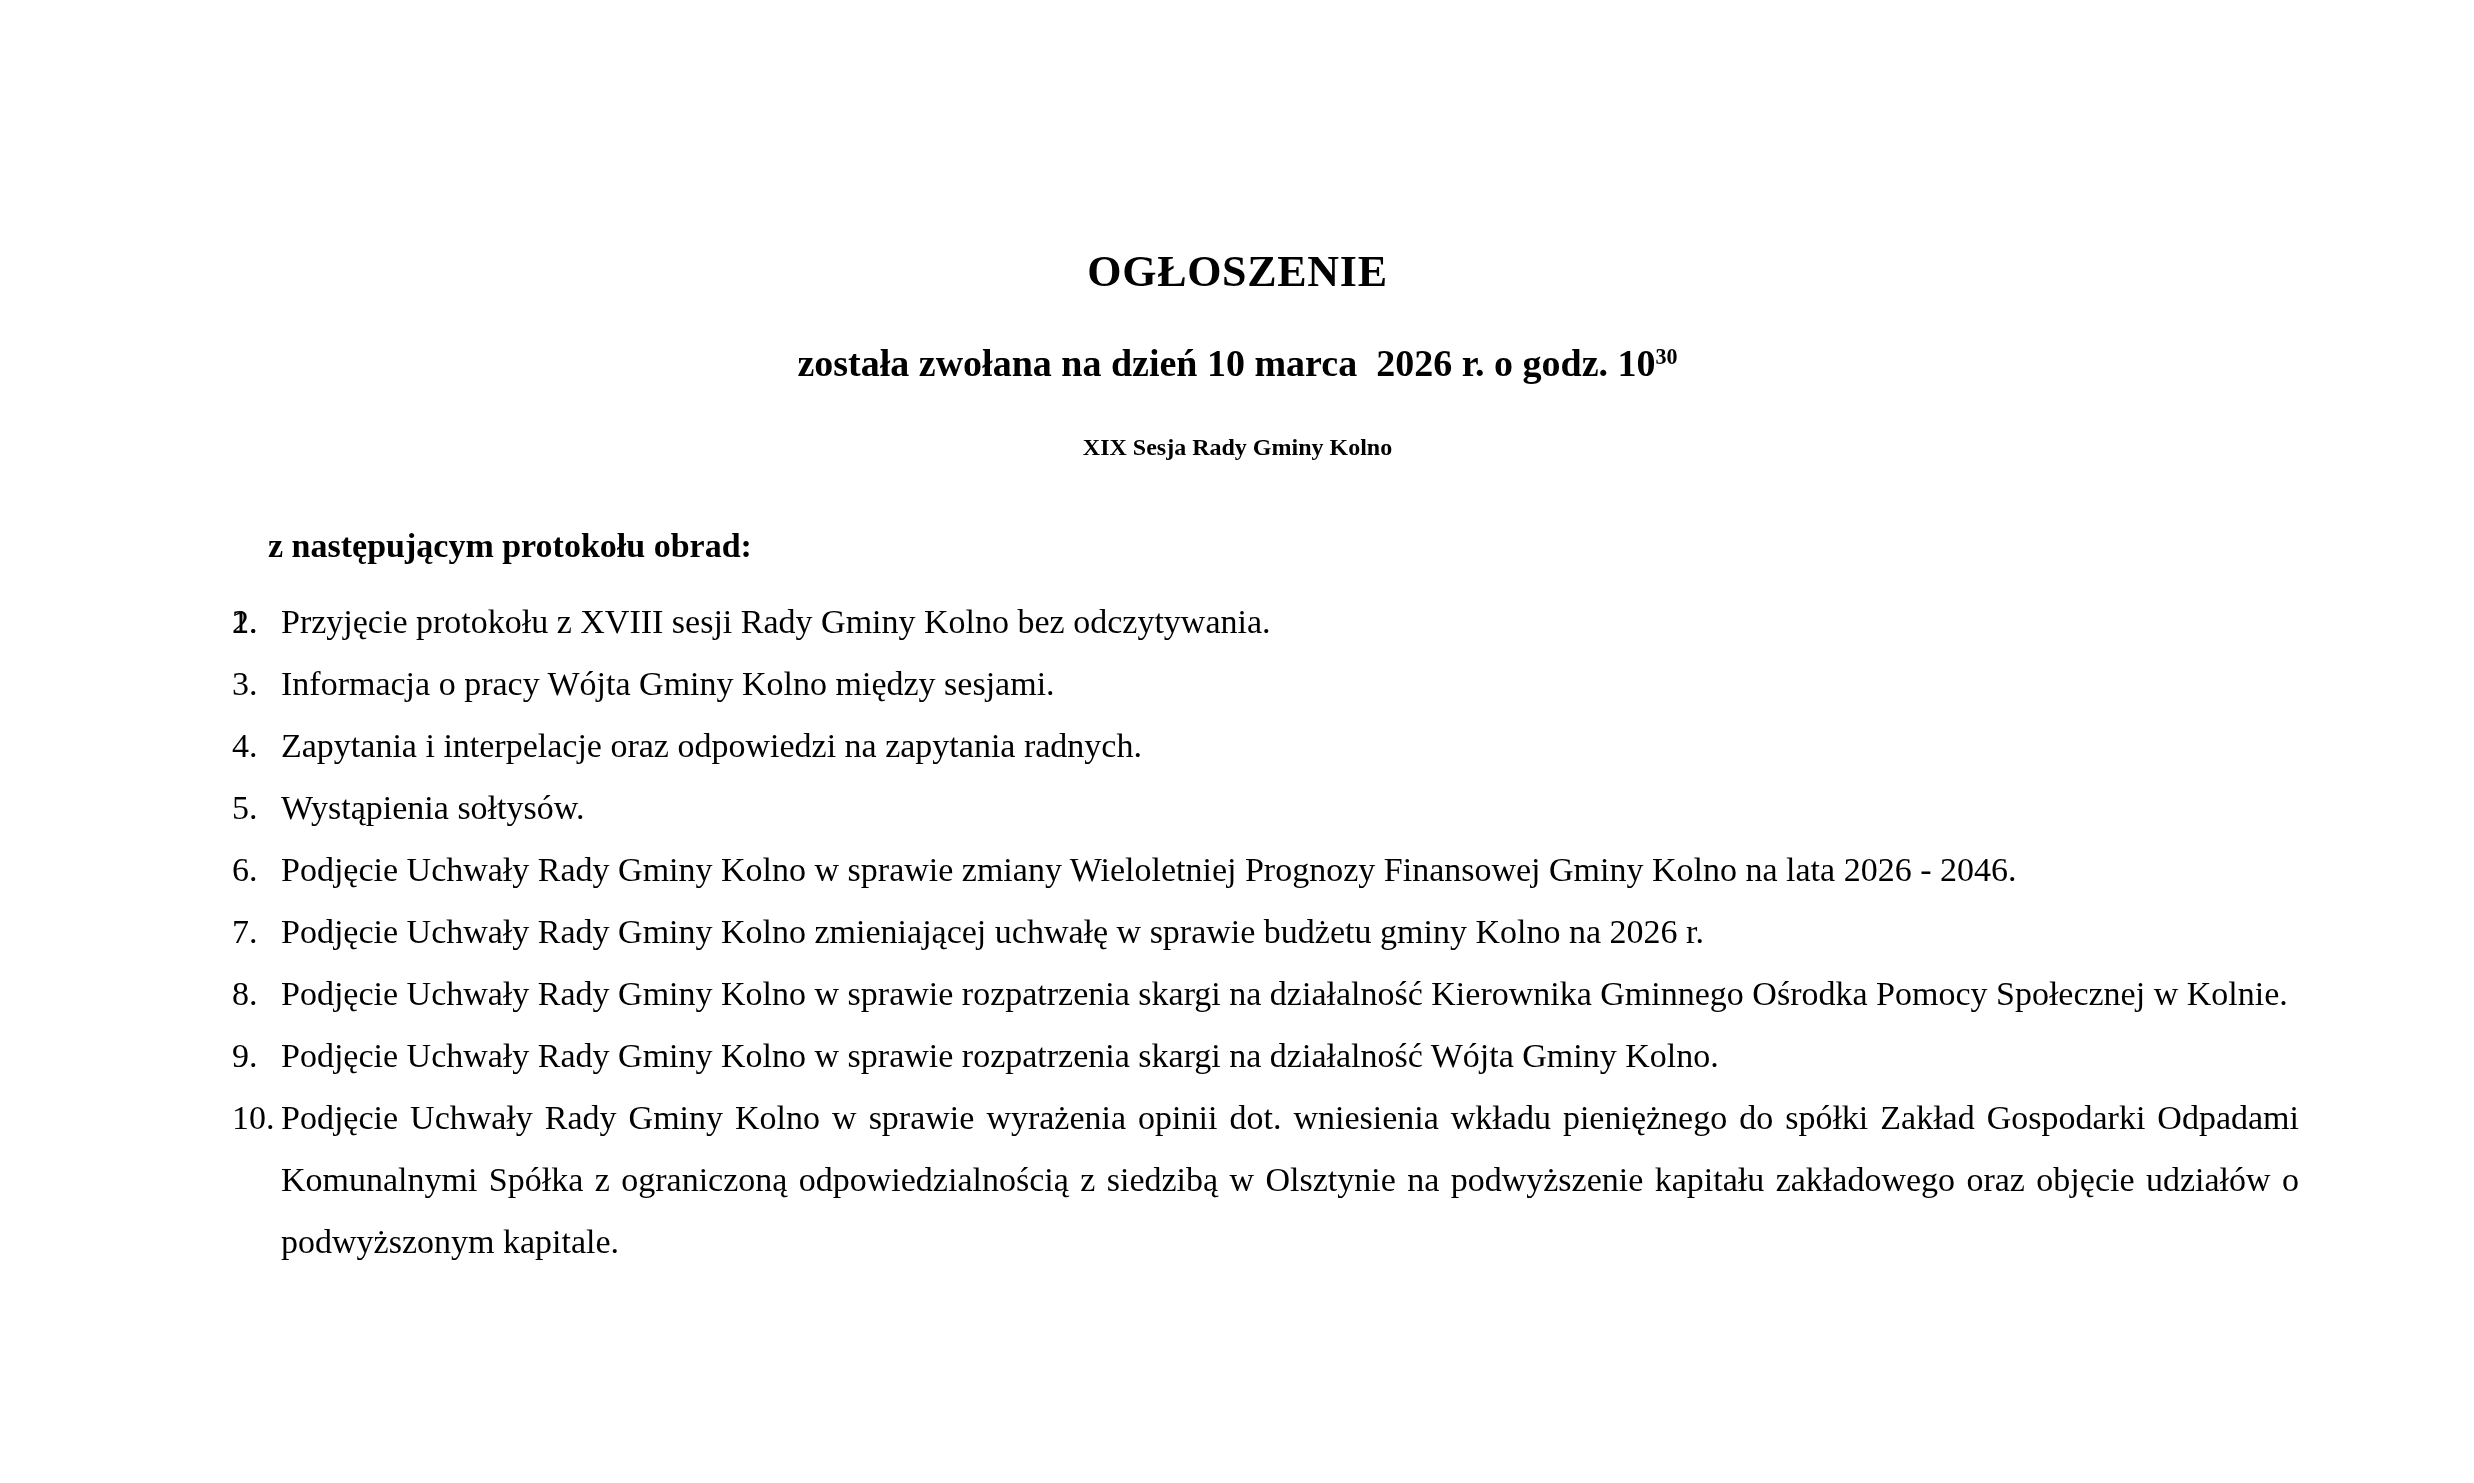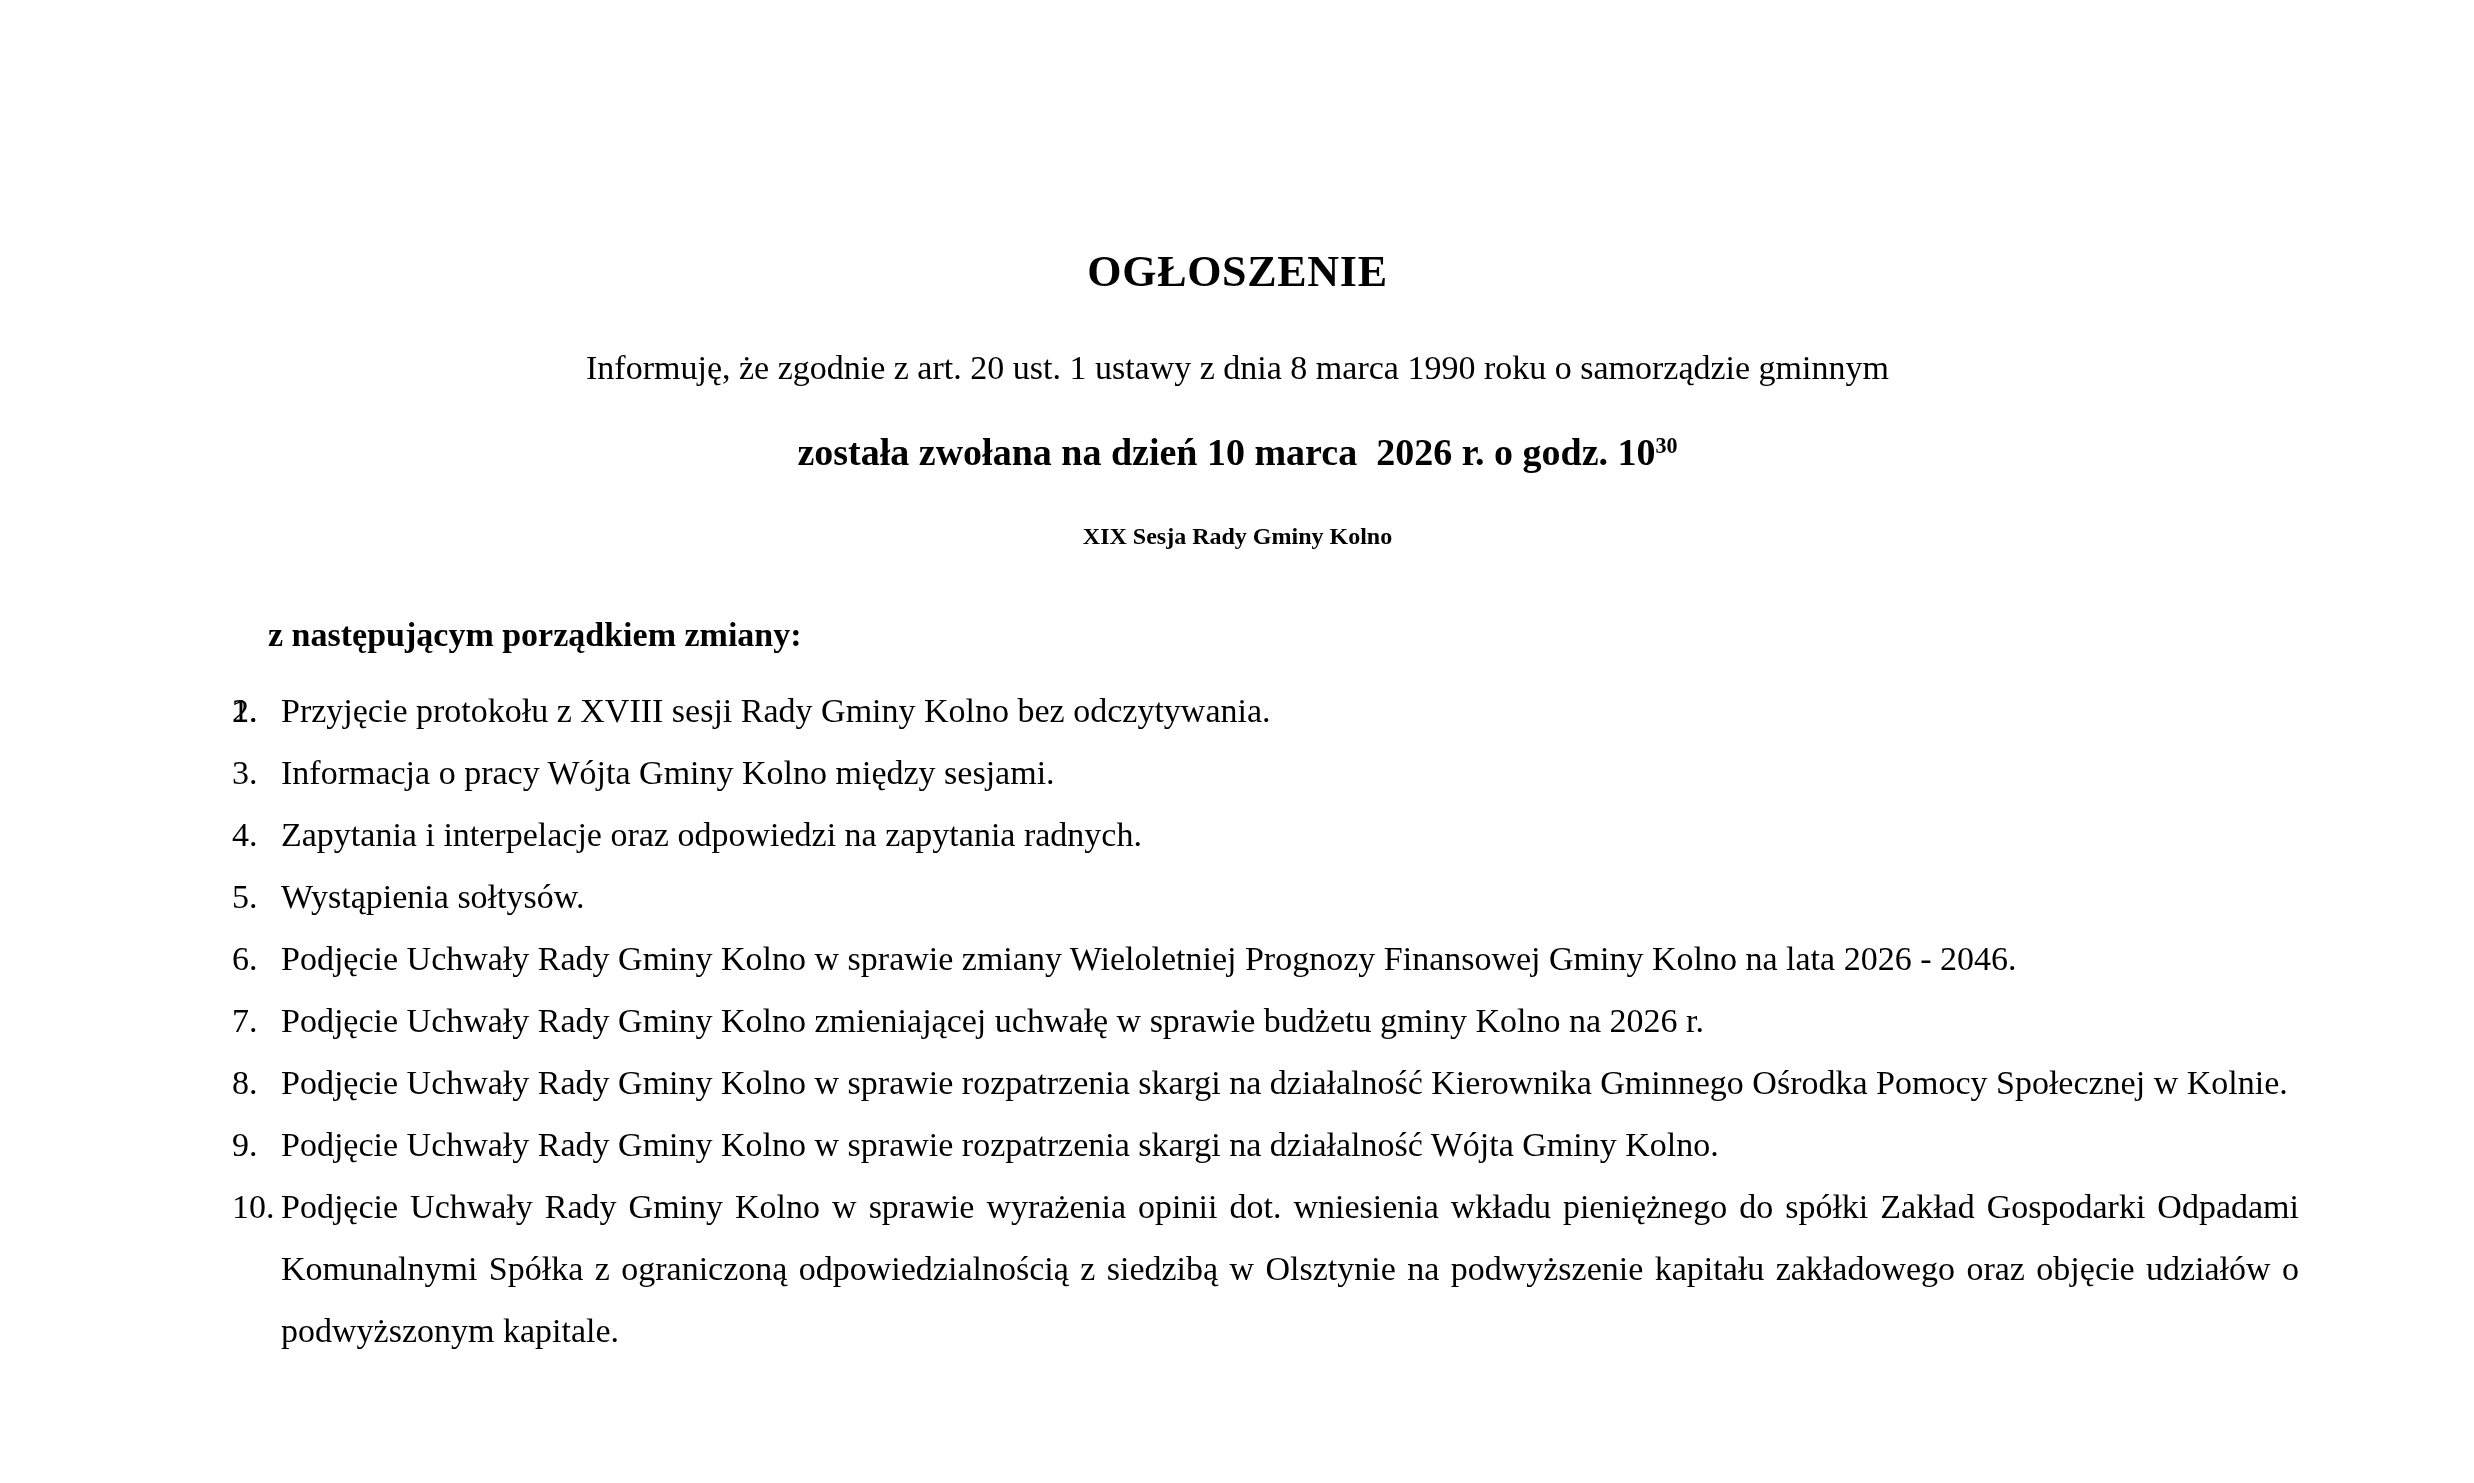--- a/index.html
+++ b/index.html
@@ -82,27 +82,26 @@
     text-align: left;
   }
 </style>
 </head>
 <body>
 
 <div class="page">
 
   <h1 class="centered doc-title">OGŁOSZENIE</h1>
 
-  <p class="centered intro">Informuję, że zgodnie z art. 20 ust. 1 ustawy z dnia 8 marca 1990 roku o samorządzie gminnym</p>
 
   <p class="centered convocation"><span>została zwołana na dzień 10 marca  2026 r. o godz. 10</span><sup>30</sup></p>
 
   <p class="centered session-title">XIX Sesja Rady Gminy Kolno</p>
 
-  <p class="agenda-heading">z następującym porządkiem zmiany:</p>
+  <p class="agenda-heading">z następującym protokołu obrad:</p>
 
   <ol class="agenda" id="agenda-list">
   <li class="agenda-item">
     <span class="num">1.</span>
   </li>
 
   <li class="agenda-item">
     <span class="num">2.</span>
     <span class="txt">Przyjęcie protokołu z XVIII sesji Rady Gminy Kolno bez odczytywania.</span>
   </li>

